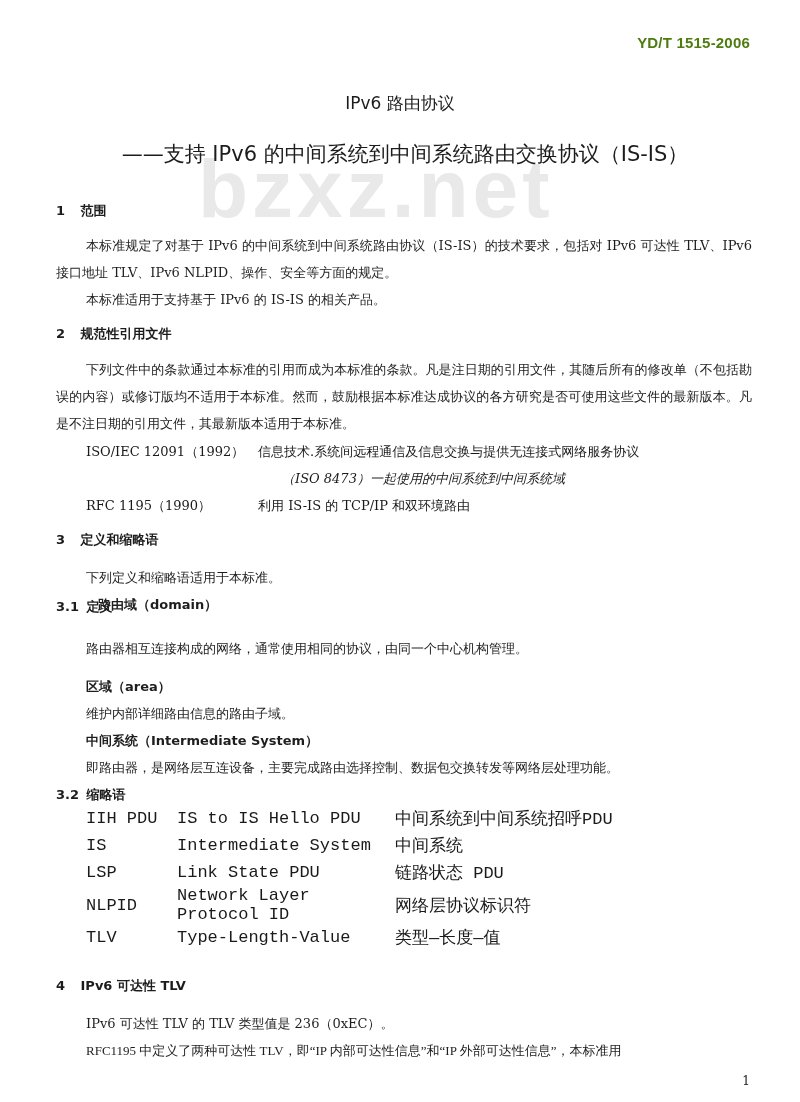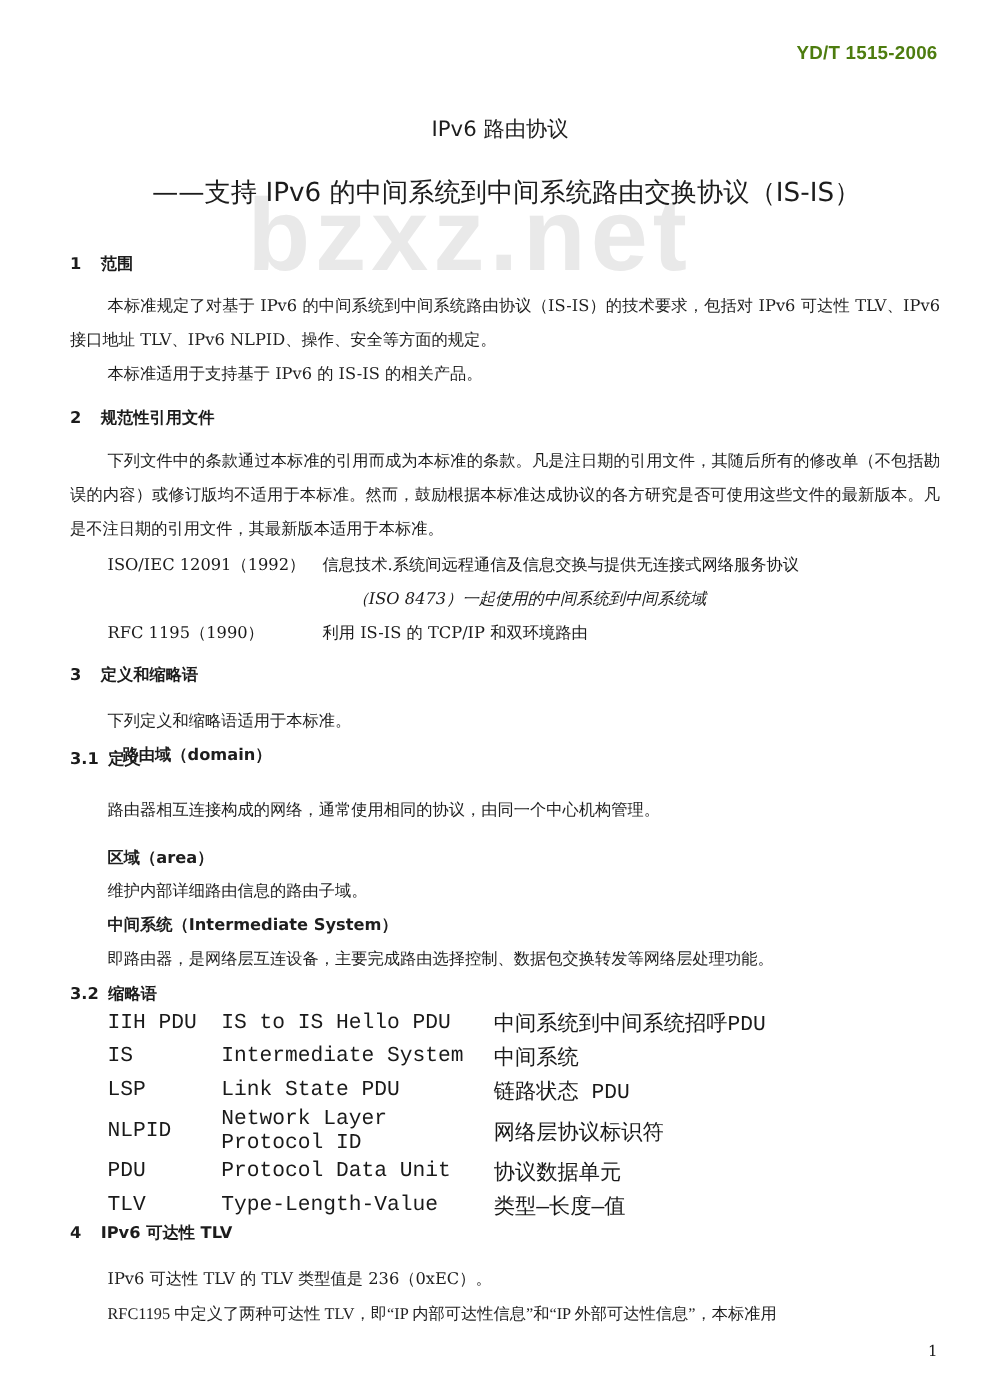--- a/index.html
+++ b/index.html
@@ -120,25 +120,20 @@
         <td class="c1">LSP</td>
         <td class="c2">Link State PDU</td>
         <td>链路状态 PDU</td>
       </tr>
       <tr>
         <td class="c1">NLPID</td>
         <td class="c2">Network Layer Protocol ID</td>
         <td>网络层协议标识符</td>
       </tr>
       <tr>
-        <td class="c1">PDU</td>
-        <td class="c2">Protocol Data Unit</td>
-        <td>协议数据单元</td>
-      </tr>
-      <tr>
         <td class="c1">TLV</td>
         <td class="c2">Type-Length-Value</td>
         <td>类型—长度—值</td>
       </tr>
     </tbody>
   </table>
 
   <div class="h" style="top:977px;">
     <span class="num">4</span>
     <span>IPv6 可达性 TLV</span>

